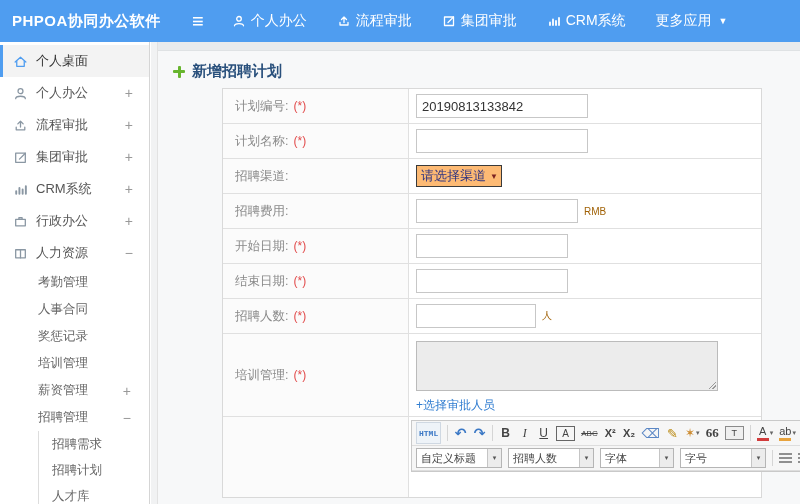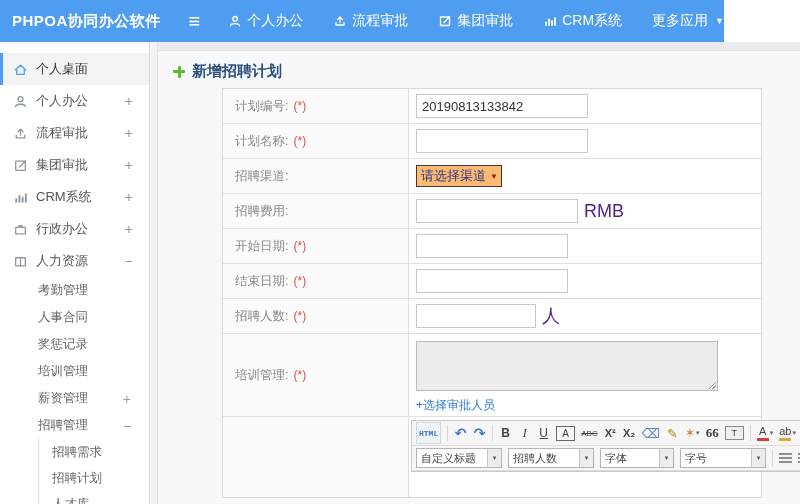--- a/index.html
+++ b/index.html
@@ -1,31 +1,31 @@
 <!DOCTYPE html>
 <html><head>
 <meta charset="utf-8">
 <style>
   html,body{margin:0;padding:0;background:#dfe3e6;}
   .screen{position:relative;width:800px;height:504px;overflow:hidden;background:#fff;
           font-family:"Liberation Sans","DejaVu Sans",sans-serif;color:#333;}
 
   
-  .topbar{position:absolute;left:0;top:0;width:724px;height:42px;background:#4f9df0;
+  .topbar{position:absolute;left:0;top:0;width:800px;height:42px;background:#4f9df0;
           display:flex;align-items:center;color:#fff;}
   .brand{font-size:15px;font-weight:bold;padding-left:12px;width:168px;letter-spacing:.5px;}
   .burger{font-size:20px;line-height:1;margin:0 28px 0 12px;cursor:pointer;}
   .tmenu{display:flex;align-items:center;gap:30px;font-size:14px;}
   .tmenu-item{display:flex;align-items:center;gap:5px;cursor:pointer;white-space:nowrap;}
   .tmenu-item svg{width:14px;height:14px;stroke:#fff;fill:none;stroke-width:1.3;stroke-linecap:round;stroke-linejoin:round;}
   .caret{font-size:9px;margin-left:2px;}
 
   
   .sidebar{position:absolute;left:0;top:42px;width:150px;height:462px;background:#fff;
-           border-right:1px solid #d5d5d5;box-sizing:border-box;padding-top:11px;font-size:13px;color:#555;}
+           border-right:1px solid #d5d5d5;box-sizing:border-box;padding-top:3px;font-size:13px;color:#555;}
   .gutter{position:absolute;left:151px;top:42px;width:6px;height:462px;background:#f1f2f3;border-right:1px solid #e2e2e2;}
   .sb-item{display:flex;align-items:center;height:32px;padding-left:13px;cursor:pointer;position:relative;}
   .sb-item.active{background:#f3f3f3;border-left:3px solid #4f9df0;padding-left:10px;color:#333;}
   .sb-ico{width:15px;height:15px;margin-right:8px;display:inline-flex;}
   .sb-ico svg{width:15px;height:15px;stroke:#8a97a3;fill:none;stroke-width:1.2;stroke-linecap:round;stroke-linejoin:round;}
   .sb-item.active .sb-ico svg{stroke:#4f9df0;}
   .exp{position:absolute;right:16px;color:#999;font-size:14px;}
   .sb-sub{display:flex;align-items:center;height:27px;padding-left:38px;cursor:pointer;position:relative;font-size:12.5px;color:#666;}
   .sb-sub .exp{right:18px;}
   .tree{margin-left:38px;border-left:1px solid #ddd;}
@@ -43,21 +43,21 @@
   
   .ftable{position:absolute;left:64px;top:46px;width:538px;border:1px solid #d9d9d9;background:#fff;}
   .frow{display:flex;border-bottom:1px solid #e0e0e0;min-height:34px;}
   .frow:last-child{border-bottom:none;}
   .fcell-l{width:185px;box-sizing:border-box;background:#fbfbfb;display:flex;align-items:center;
            padding-left:12px;font-size:12.5px;color:#8a8a8a;flex-shrink:0;}
   .fcell-r{flex:1;border-left:1px solid #e0e0e0;display:flex;align-items:center;padding-left:7px;background:#fff;position:relative;}
   .req{color:#e24c4c;margin-left:5px;font-size:12px;}
   .inp{height:22px;border:1px solid #c7c7c7;background:#fff;font-size:13px;color:#333;padding:0 5px;
        font-family:"Liberation Sans","DejaVu Sans",sans-serif;}
-  .suffix{margin-left:6px;font-size:18px;color:#4c1d95;}
+  .suffix{margin-left:6px;font-size:10px;color:#a16207;}
   .blue-link{color:#2f7cd0;font-size:12px;text-decoration:none;cursor:pointer;}
   .sel-box{display:inline-flex;align-items:center;border:1.5px solid #3a3a3a;background:#fdba74;height:20px;padding:0 3px 0 4px;cursor:pointer;}
   .sel-box .sel-txt{color:#2f3480;font-size:13px;}
   .sel-box .sel-arrow{color:#7b2222;font-size:8px;margin-left:4px;}
   .ta-wrap{margin:7px 0 2px 0;}
   .ta-box{position:relative;width:300px;height:48px;background:#ececec;border:1px solid #bbb;}
   .ta-handle{position:absolute;right:1px;bottom:1px;width:8px;height:8px;
      background:linear-gradient(135deg,transparent 0 55%,#999 55% 62%,transparent 62% 75%,#999 75% 82%,transparent 82%);}
   .ta-link{margin-top:4px;}
 

